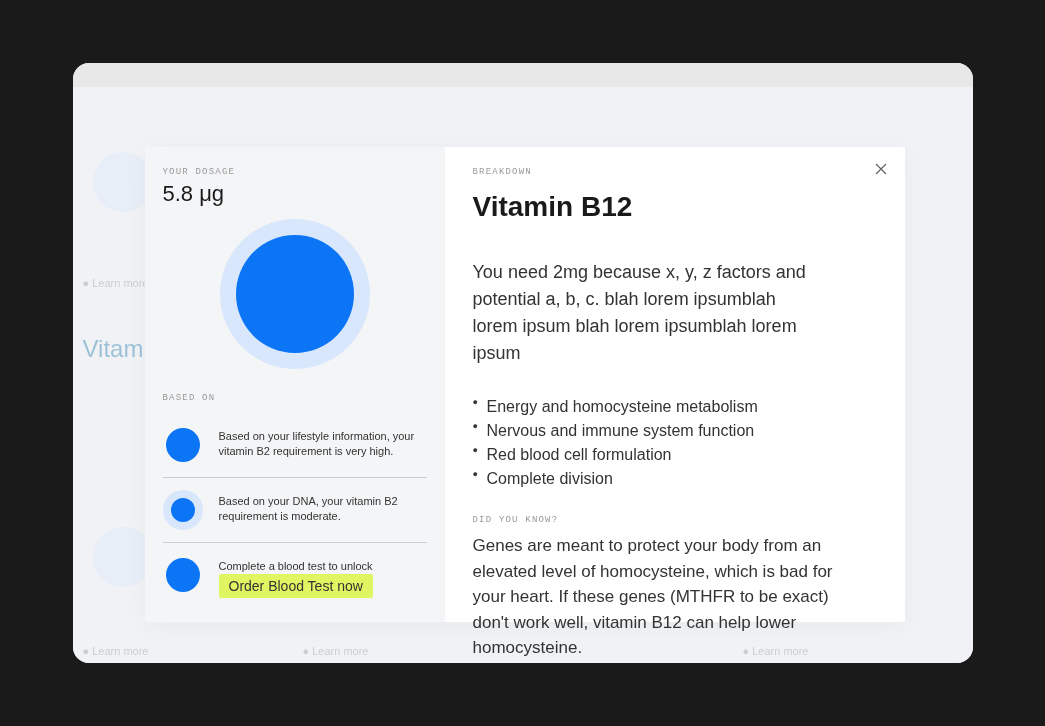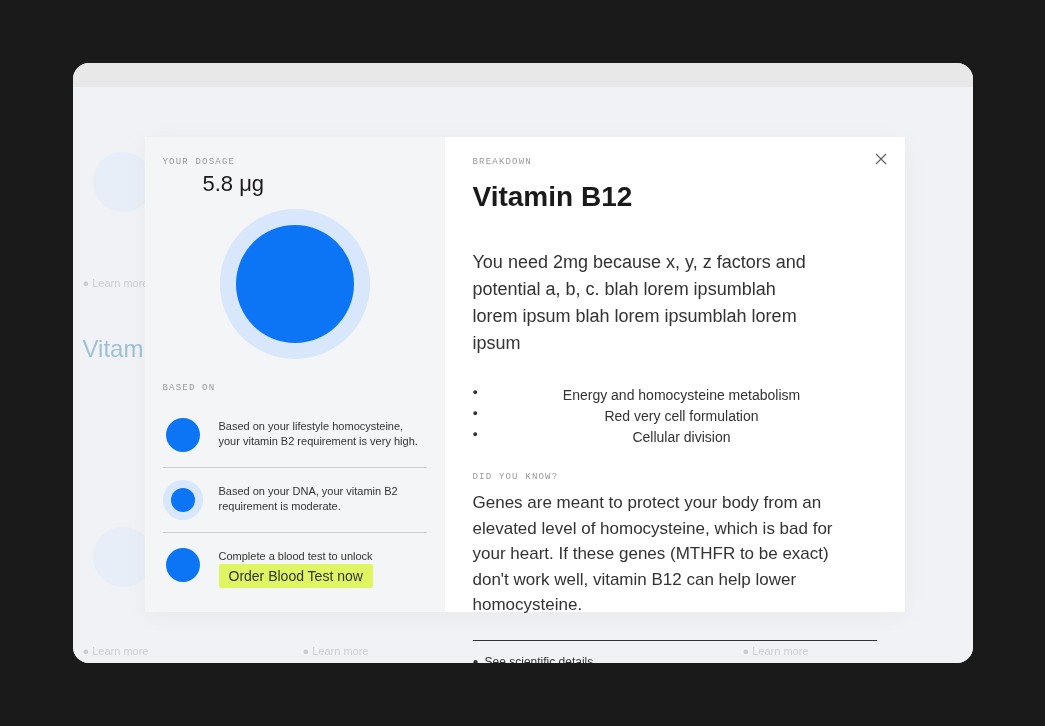--- a/index.html
+++ b/index.html
@@ -66,21 +66,21 @@
       left: 10px;
       top: 248px;
       font-size: 24px;
       color: #0369a1;
       font-weight: 300;
     }
     
     .modal {
       position: absolute;
       left: 72px;
-      top: 50px;
+      top: 60px;
       width: 760px;
       height: 475px;
       display: flex;
       background: #f0abfc;
       box-shadow: 0 4px 24px rgba(0,0,0,0.04);
     }
     
     .panel-left {
       width: 300px;
       background: #f4f5f7;
@@ -119,21 +119,20 @@
       color: #999;
       font-family: 'Courier New', monospace;
       text-transform: uppercase;
     }
     
     .dosage-value {
       font-size: 22px;
       font-weight: 300;
       color: #1a1a1a;
       margin-top: 4px;
-      margin-left: 40px;
     }
     
     .big-circle-wrap {
       display: flex;
       justify-content: center;
       margin-top: 12px;
       margin-bottom: 24px;
     }
     
     .big-circle-outer {
@@ -234,26 +233,25 @@
       max-width: 340px;
     }
     
     .about-list {
       list-style: none;
       margin-top: 8px;
       margin-bottom: 24px;
     }
     
     .about-list li {
-      font-size: 14px;
+      font-size: 16px;
       line-height: 1.5;
       color: #333;
       position: relative;
       padding-left: 14px;
-      text-align: center;
     }
     
     .about-list li::before {
       content: '●';
       position: absolute;
       left: 0;
       font-size: 9px;
       top: 1px;
     }
     
@@ -323,21 +321,21 @@
         </div>
 
         <div class="label-small">BASED ON</div>
 
         <div class="based-list">
 
           <div class="based-item">
             <div class="dot-outer dot-full">
               <div class="dot-inner"></div>
             </div>
-            <div class="based-text">Based on your lifestyle homocysteine, your vitamin B2 requirement is very high.</div>
+            <div class="based-text">Based on your lifestyle information, your vitamin B2 requirement is very high.</div>
           </div>
 
           <hr class="based-divider">
 
           <div class="based-item">
             <div class="dot-outer dot-ring">
               <div class="dot-inner"></div>
             </div>
             <div class="based-text">Based on your DNA, your vitamin B2 requirement is moderate.</div>
           </div>
@@ -365,22 +363,23 @@
           </svg>
         </div>
 
         <div class="label-small">BREAKDOWN</div>
         <h1 class="right-title">Vitamin B12</h1>
 
         <p class="right-intro">You need 2mg because x, y, z factors and potential a, b, c.  blah lorem ipsumblah lorem ipsum blah lorem ipsumblah lorem ipsum</p>
 
         <ul class="about-list">
           <li>Energy and homocysteine metabolism</li>
-          <li>Red very cell formulation</li>
-          <li>Cellular division</li>
+          <li>Nervous and immune system function</li>
+          <li>Red blood cell formulation</li>
+          <li>Complete division</li>
         </ul>
 
         <div class="label-small">DID YOU KNOW?</div>
         <p class="dyk-text">Genes are meant to protect your body from an elevated level of homocysteine, which is bad for your heart. If these genes (MTHFR to be exact) don't work well, vitamin B12 can help lower homocysteine.</p>
 
         <hr class="sci-divider">
         <div class="sci-link">
           <span>See scientific details</span>
         </div>
       </div>

